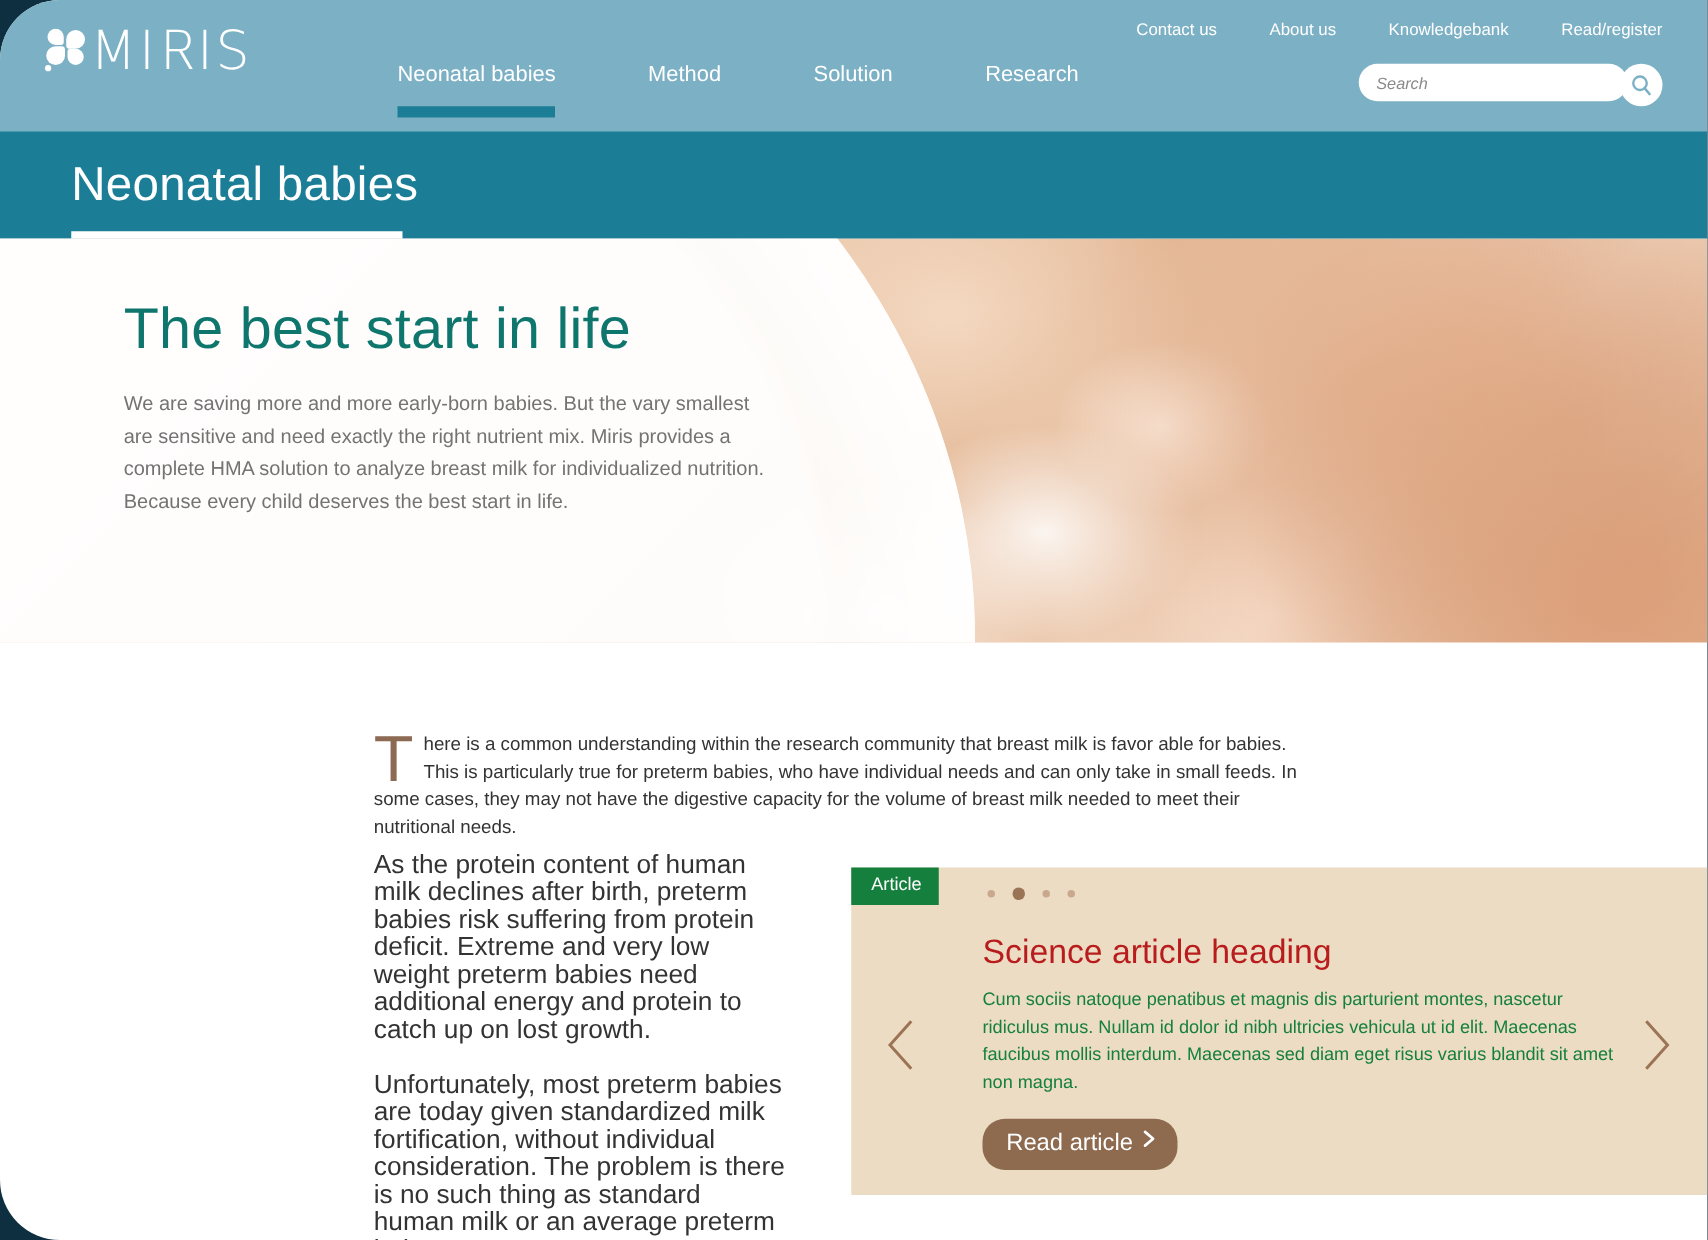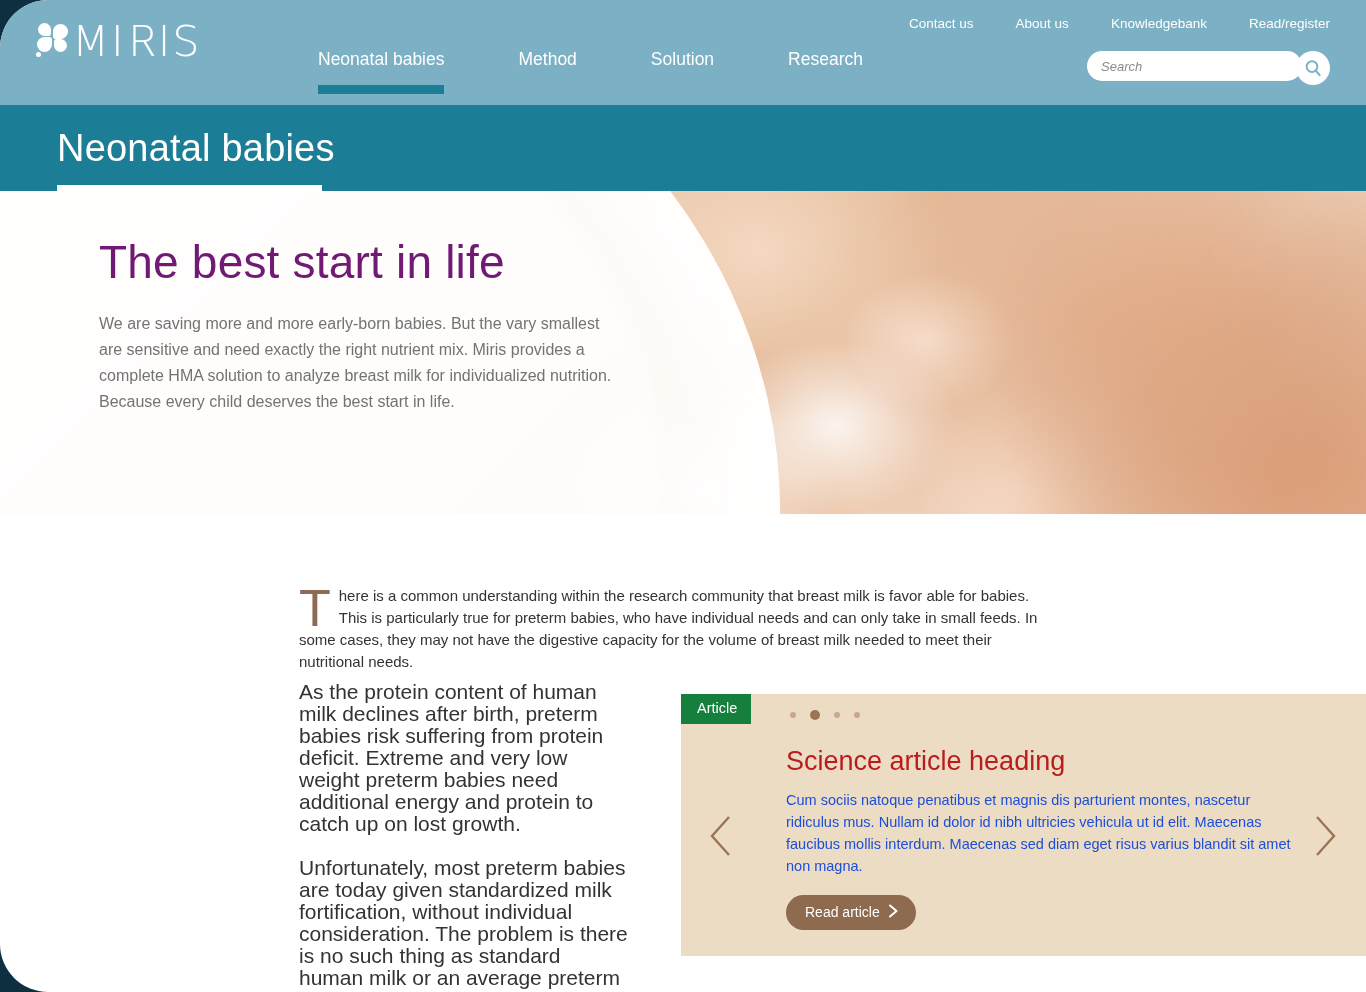--- a/index.html
+++ b/index.html
@@ -201,21 +201,21 @@
   }
   .hero-content {
     position: absolute;
     left: 99px; top: 44px;
     width: 520px;
   }
   .hero-content h2 {
     margin: 0 0 22px 0;
     font-size: 46px;
     font-weight: 300;
-    color: #701a75;
+    color: #0f766e;
     letter-spacing: 0.2px;
   }
   .hero-content p {
     margin: 0;
     font-size: 16px;
     line-height: 26px;
     color: #737373;
   }
 
   
@@ -306,30 +306,30 @@
   .article-body h3 {
     margin: 0 0 10px 0;
     font-size: 27px;
     font-weight: 300;
     color: #b91c1c;
   }
   .article-body p {
     margin: 12px 0 18px 0;
     font-size: 14.5px;
     line-height: 22px;
-    color: #1d4ed8;
+    color: #15803d;
   }
   .read-btn {
     display: inline-flex;
     gap: 8px;
     background: #8e6a4f;
     color: #ffffff;
     border: none;
     border-radius: 18px;
-    font-size: 14px;
+    font-size: 19px;
     padding: 9px 17px 10px 19px;
     cursor: pointer;
     font-family: "Liberation Sans", sans-serif;
   }
 </style>
 </head>
 <body>
 
 <div id="page">
 

